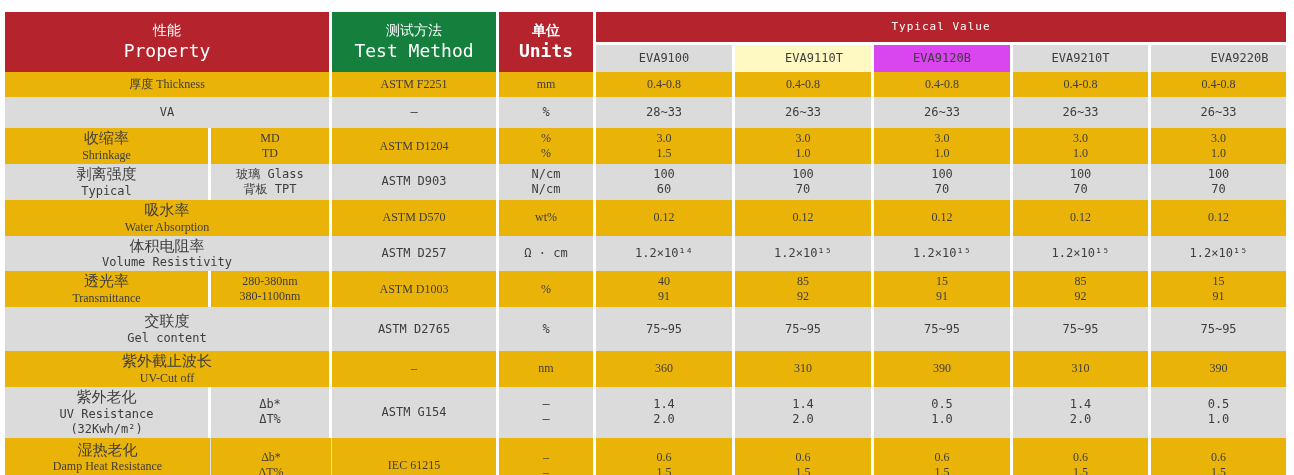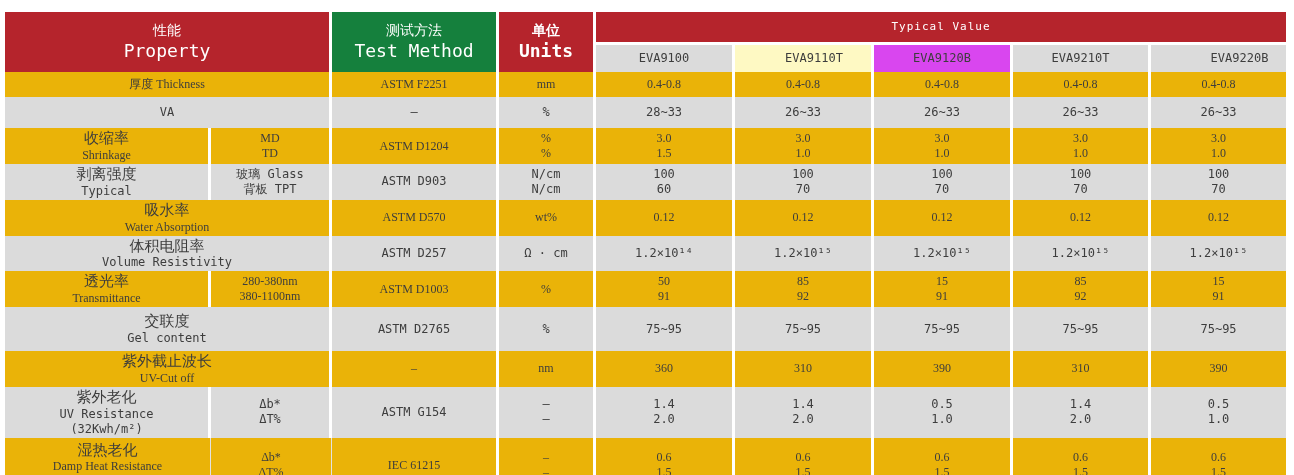--- a/index.html
+++ b/index.html
@@ -276,21 +276,21 @@
             <div class="ln">280-380nm</div>
             <div class="ln">380-1100nm</div>
           </td>
           <td class="method">
             <div class="ln">ASTM D1003</div>
           </td>
           <td class="units">
             <div class="ln">%</div>
           </td>
           <td class="val">
-            <div class="ln">50</div>
+            <div class="ln">40</div>
             <div class="ln">91</div>
           </td>
           <td class="val">
             <div class="ln">85</div>
             <div class="ln">92</div>
           </td>
           <td class="val">
             <div class="ln">15</div>
             <div class="ln">91</div>
           </td>

